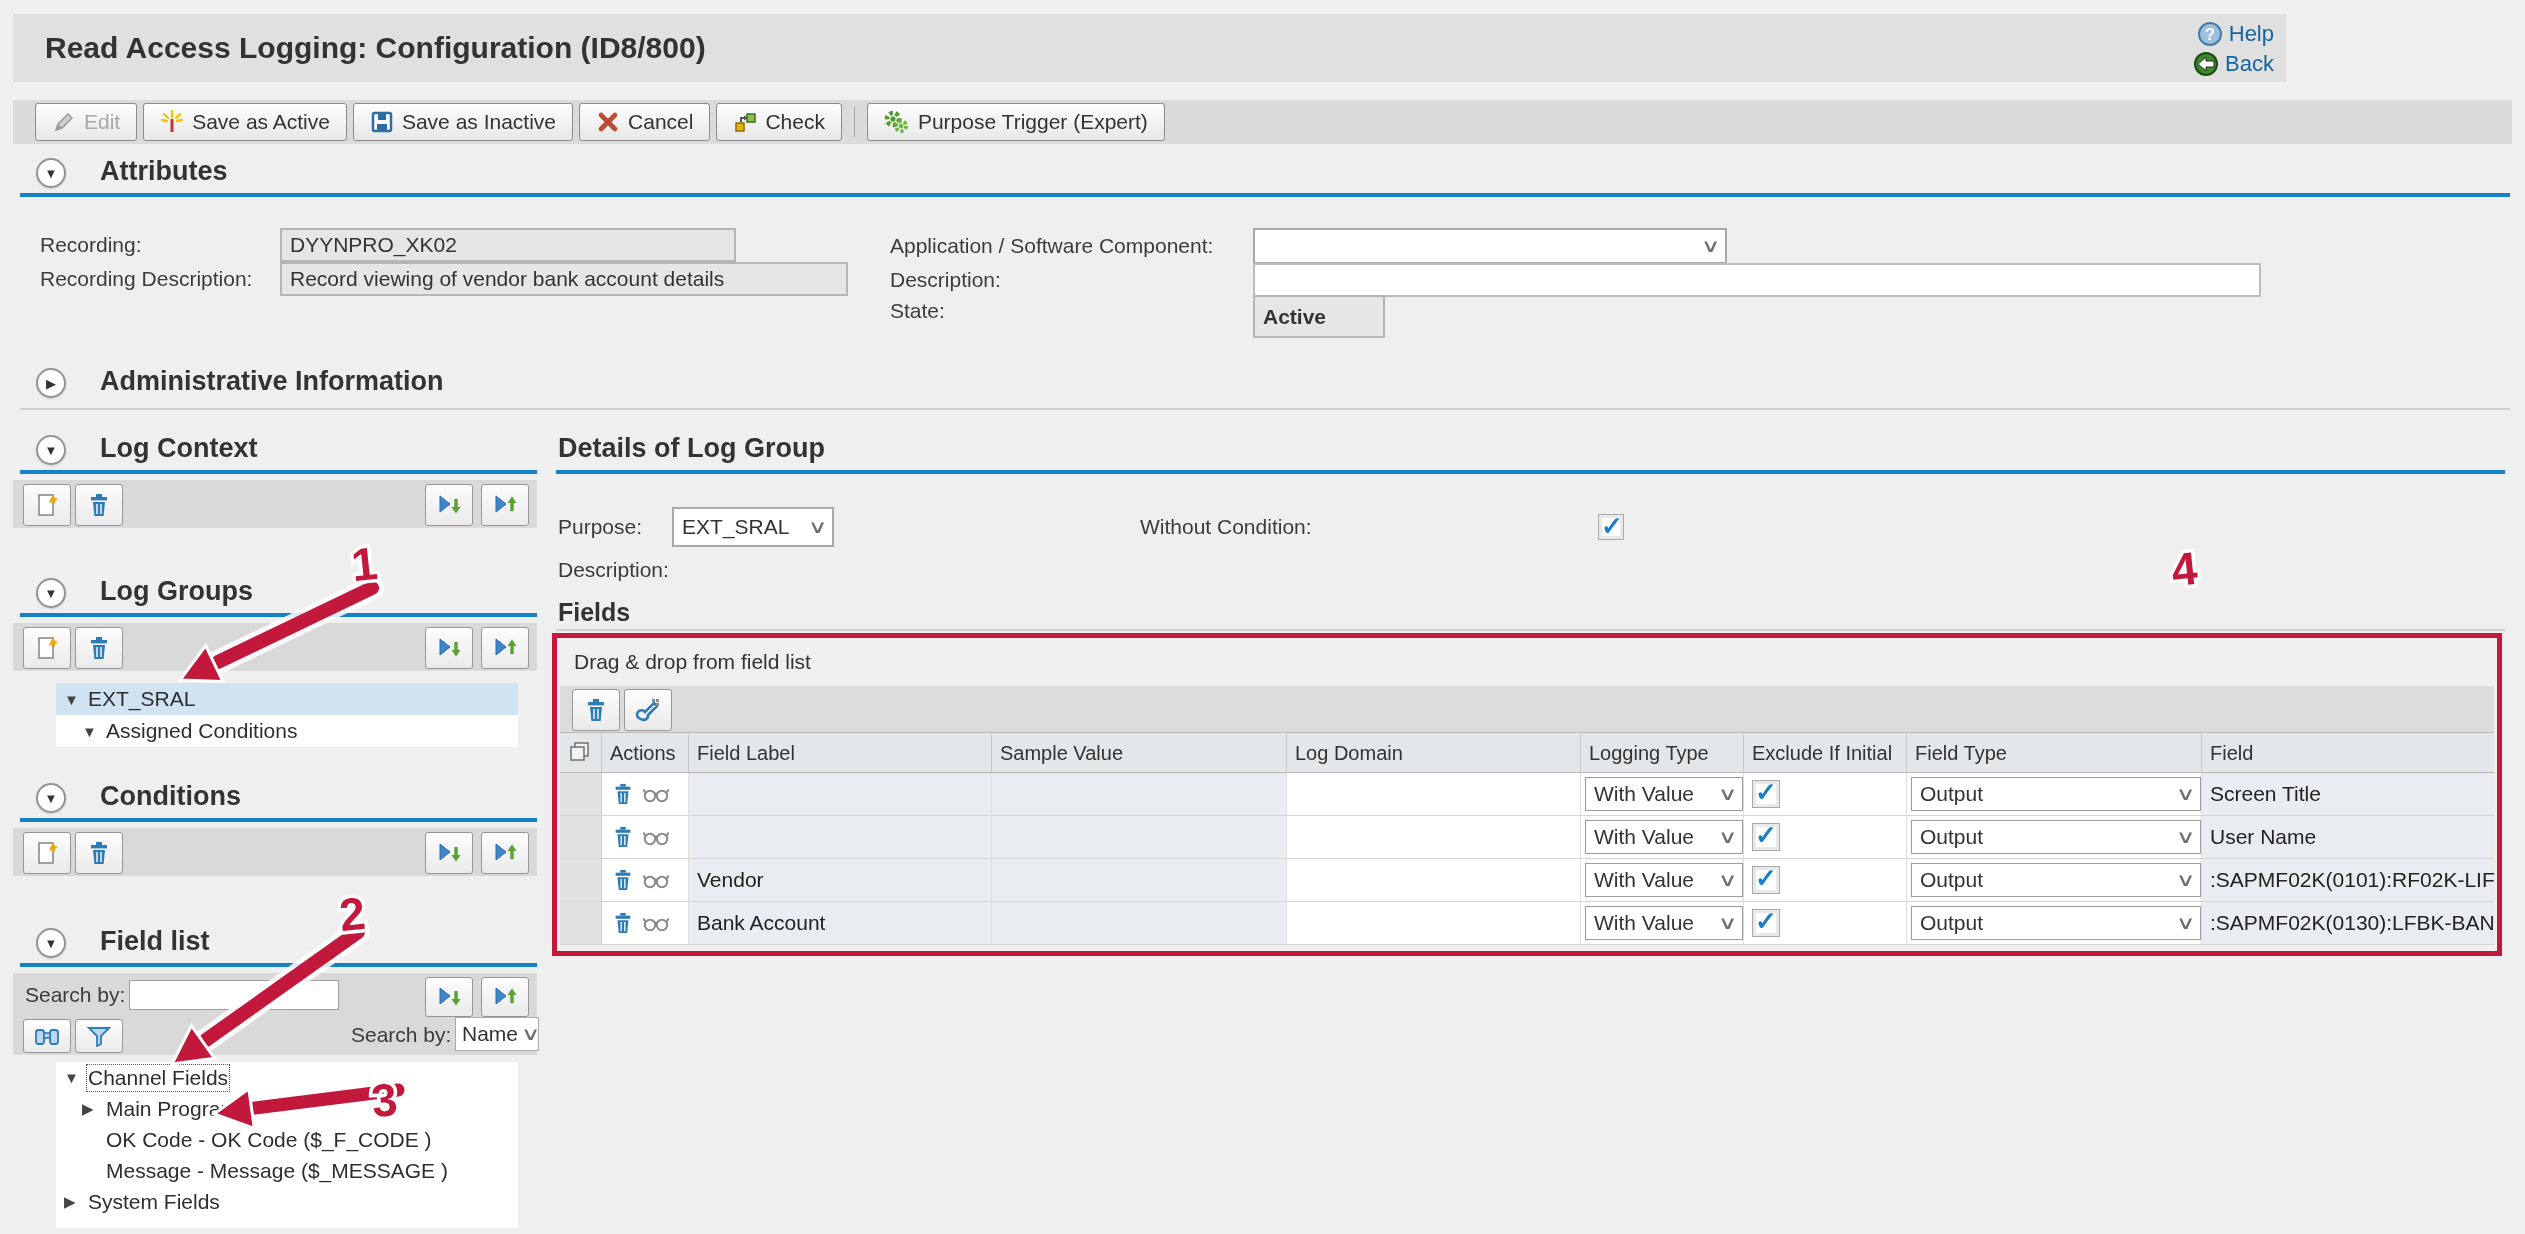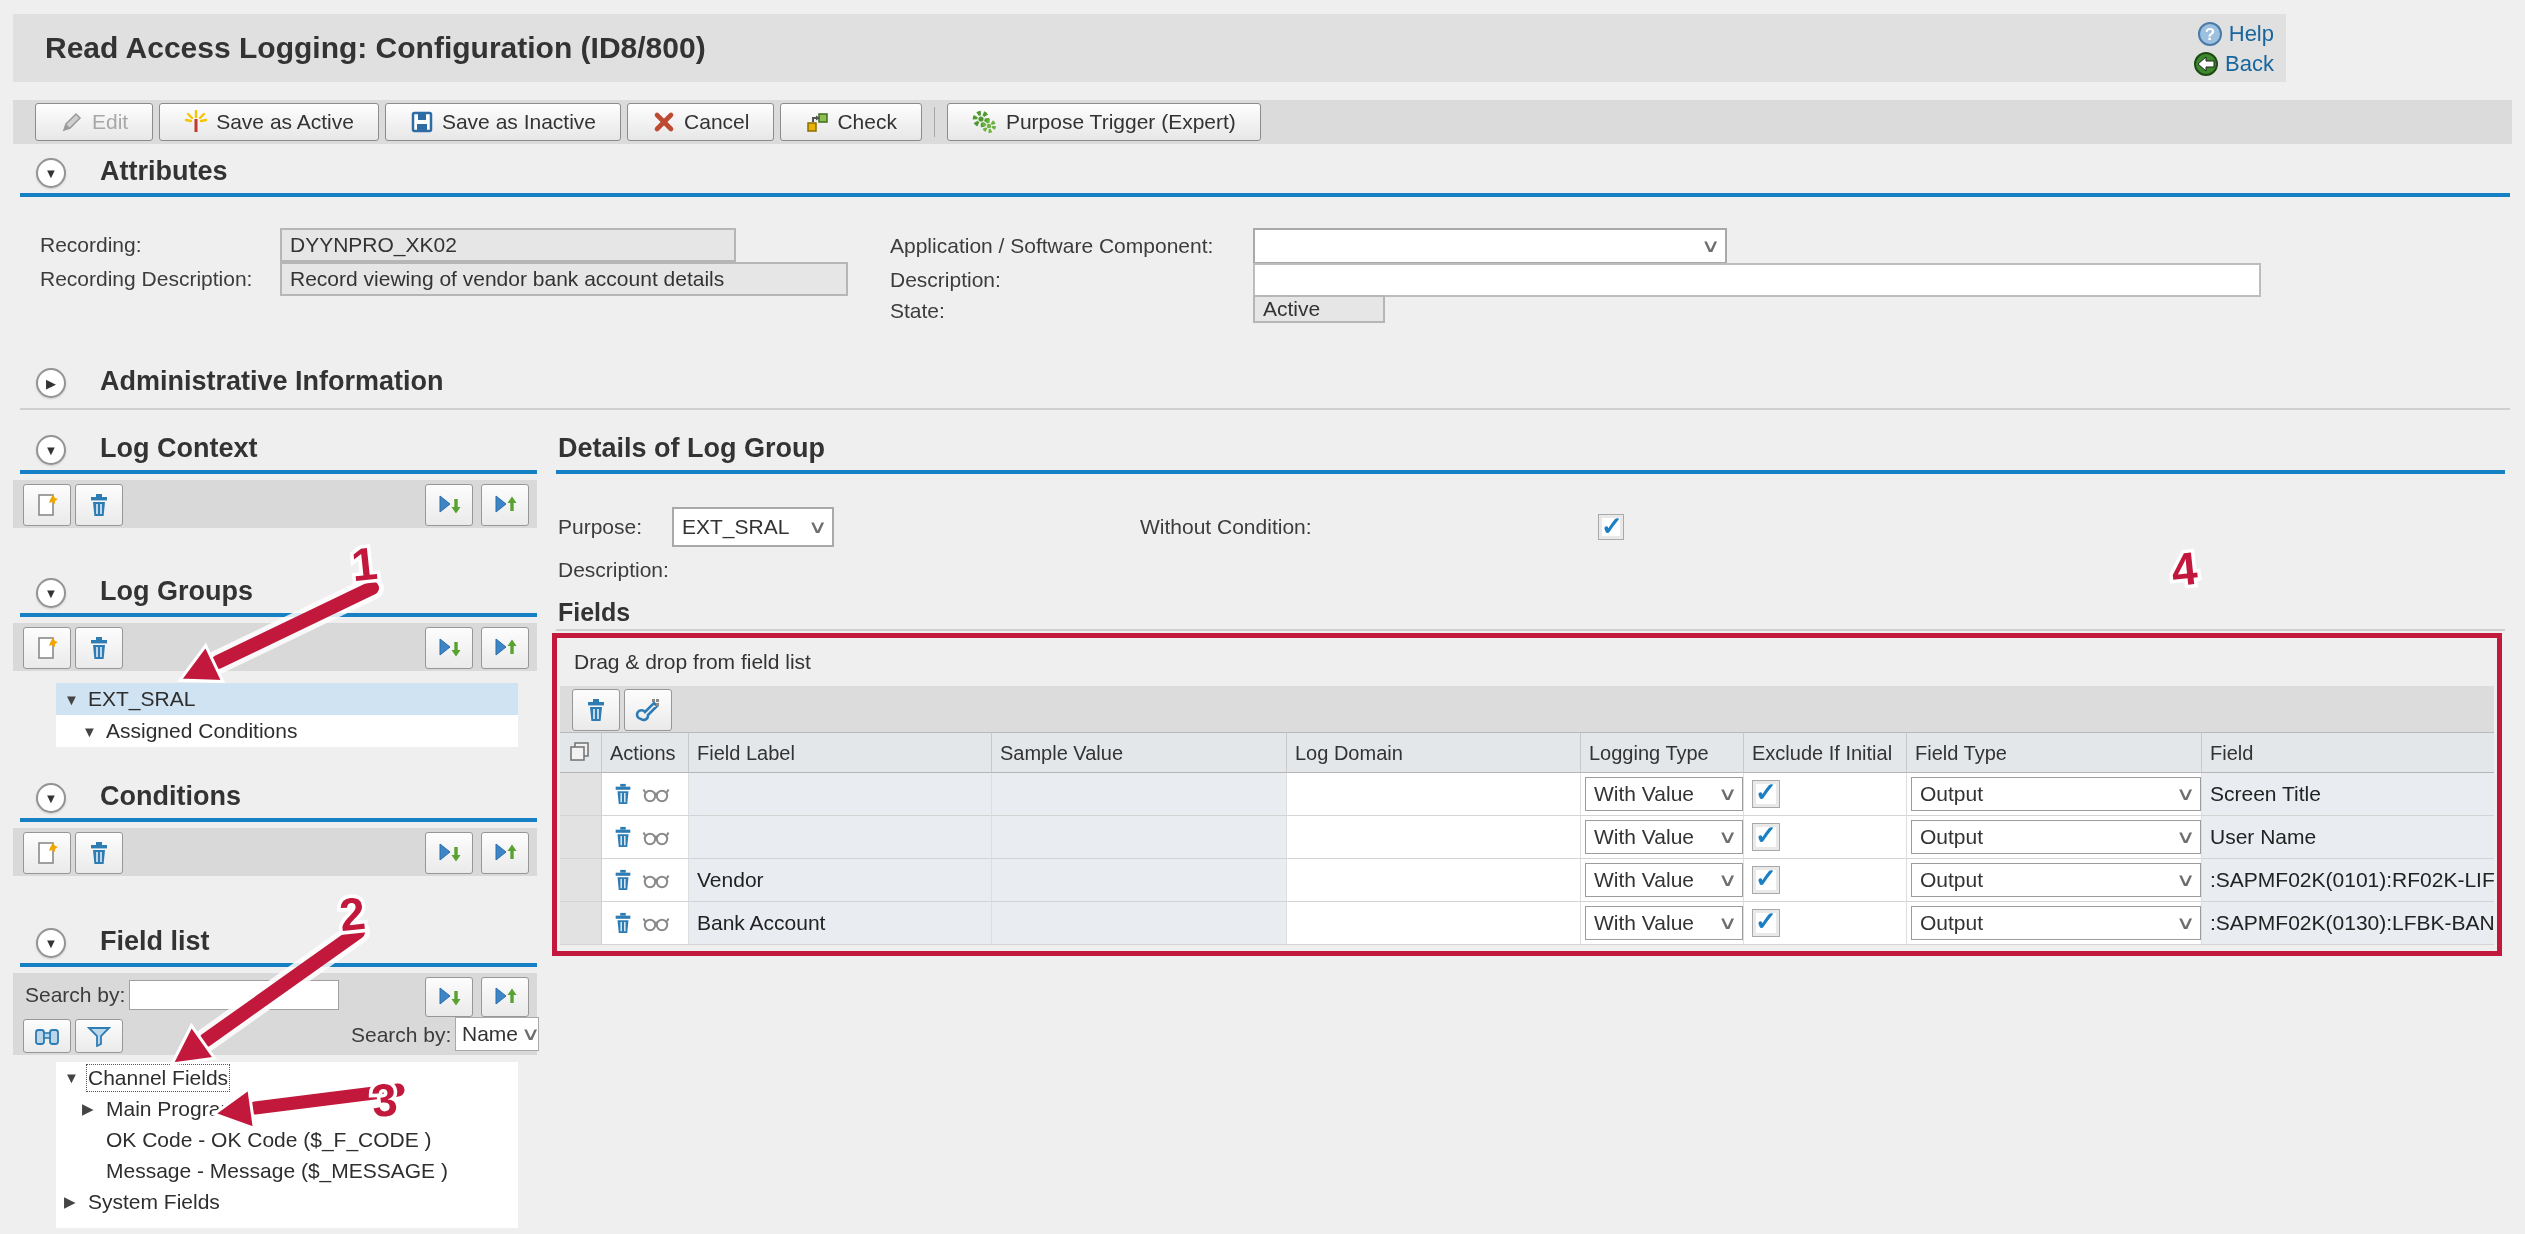--- a/index.html
+++ b/index.html
@@ -5,21 +5,21 @@
   html,body{margin:0;padding:0;}
   body{font-family:"Liberation Sans",sans-serif;background:#efefef;}
   .page{position:relative;width:2525px;height:1234px;background:#efefef;overflow:hidden;}
   .abs{position:absolute;box-sizing:border-box;}
   
   .titleband{background:#e0e0e0;}
   .apptitle{font-size:30px;font-weight:bold;color:#333;line-height:68px;white-space:nowrap;}
   .hb-link{display:flex;align-items:center;justify-content:flex-end;gap:6px;height:30px;color:#17659e;font-size:22px;cursor:pointer;}
   
   .toolband{background:#dbdbdb;display:flex;align-items:center;padding-left:22px;gap:6px;}
-  .tbtn{height:36px;padding:0 24px;display:inline-flex;gap:8px;align-items:center;background:linear-gradient(#fefefe,#e7e7e7);border:1px solid #8c8c8c;border-radius:3px;font-size:21px;color:#333;cursor:pointer;white-space:nowrap;}
+  .tbtn{height:36px;padding:0 16px;display:inline-flex;gap:8px;align-items:center;background:linear-gradient(#fefefe,#e7e7e7);border:1px solid #8c8c8c;border-radius:3px;font-size:21px;color:#333;cursor:pointer;white-space:nowrap;}
   .tbtn.disabled{color:#a8a8a8;cursor:default;}
   .tsep{width:1px;height:30px;background:#a7a7a7;margin:0 6px;}
   
   .seccircle{width:30px;height:30px;border-radius:50%;background:#fff;border:2px solid #949494;display:flex;align-items:center;justify-content:center;font-size:13px;color:#333;cursor:pointer;box-shadow:0 1px 2px rgba(0,0,0,.15);}
   .sectitle{font-size:27px;font-weight:bold;color:#333;white-space:nowrap;}
   .blueline{background:#1580c3;height:4px;}
   .grayline{background:#cfcfcf;height:2px;}
   .lbl{font-size:21px;color:#3c3c3c;white-space:nowrap;}
   input.fld{font-family:"Liberation Sans",sans-serif;font-size:21px;color:#333;padding:0 8px;box-sizing:border-box;}
   .ro{background:#e6e6e6;border:2px solid #b6b6b6;}
@@ -171,21 +171,21 @@
   <input class="abs fld ro" style="left: 280px; top: 262px; width: 568px; height: 34px;" readonly="" value="Record viewing of vendor bank account details">
 
   <div class="abs lbl" style="left:890px;top:228px;line-height:36px;">Application / Software Component:</div>
   <div class="abs dd" style="left:1253px;top:228px;width:474px;height:36px;">
     <span></span>
       <span class="chev">∨</span>
   </div>
   <div class="abs lbl" style="left:890px;top:262px;line-height:36px;">Description:</div>
   <input class="abs fld wr" style="left: 1253px; top: 263px; width: 1008px; height: 34px;" value="">
   <div class="abs lbl" style="left:890px;top:294px;line-height:34px;">State:</div>
-  <input class="abs fld ro" style="left: 1253px; top: 295px; width: 132px; height: 28px;" readonly="" value="Active">
+  <input class="abs fld ro" style="left: 1253px; top: 295px; width: 132px; height: 43px; font-weight: bold;" readonly="" value="Active">
 
   <div class="abs seccircle" style="left:36px;top:368px;">
       <span>▶</span>
     </div>
   <div class="abs sectitle" style="left:100px;top:366px;">Administrative Information</div>
   <div class="abs grayline" style="left:20px;top:408px;width:2490px;"></div>
 
   <div class="abs seccircle" style="left:36px;top:435px;">
       <span>▼</span>
     </div>

